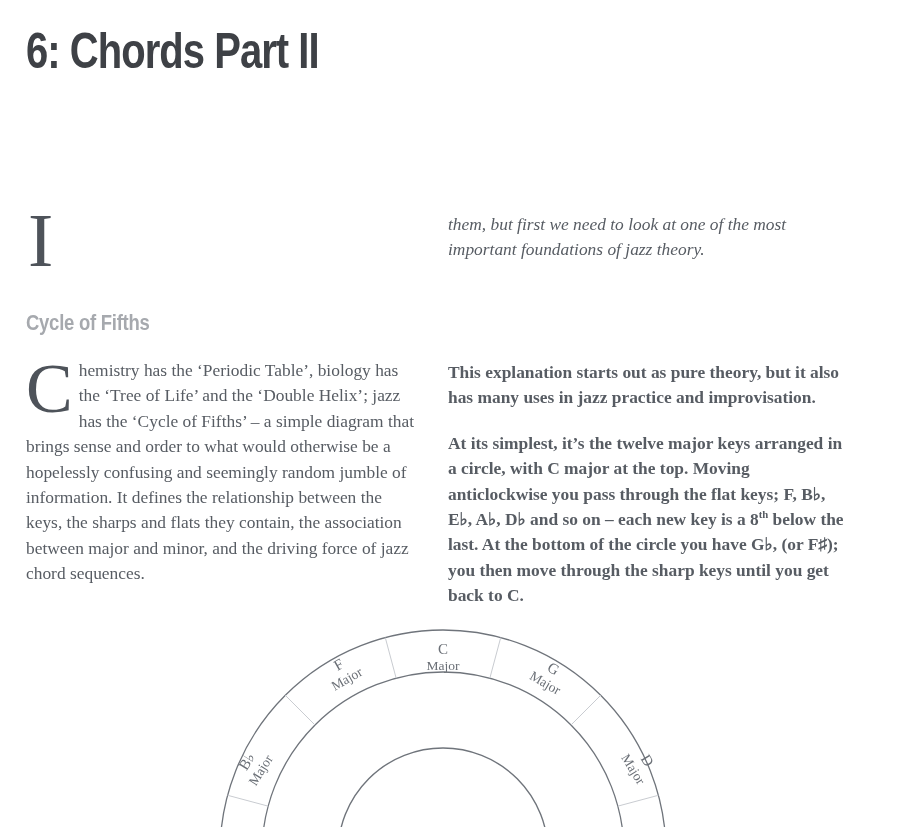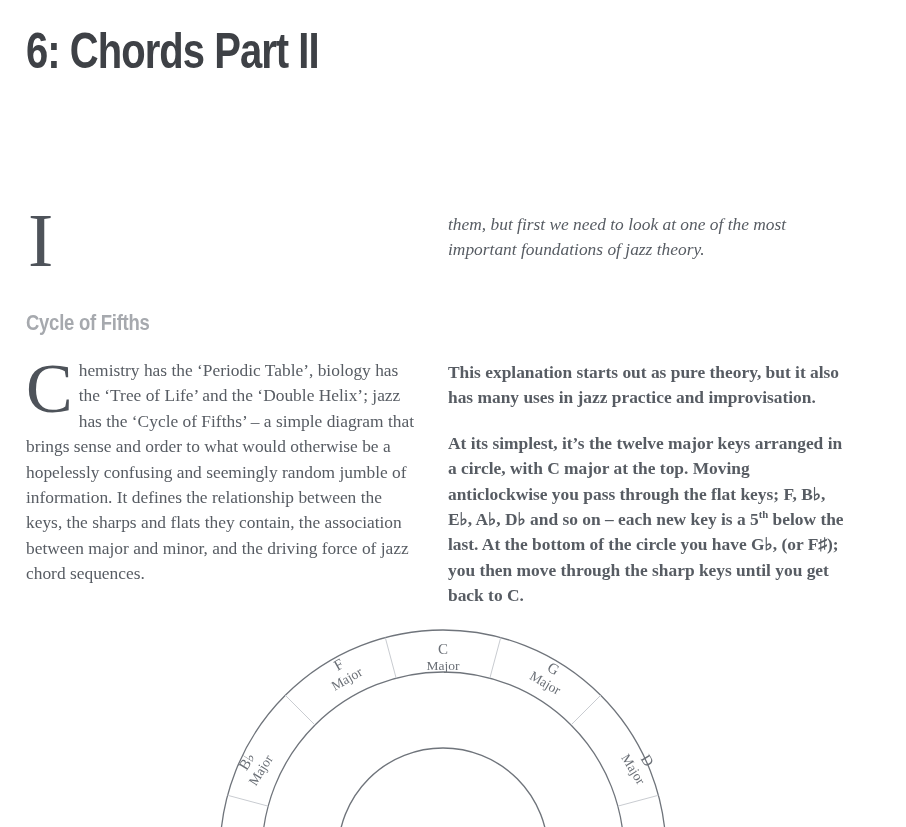--- a/index.html
+++ b/index.html
@@ -129,21 +129,21 @@
   </div>
 
   <div class="section-heading" style="top: 310px;">Cycle of Fifths</div>
 
   <div class="col col-left body-text" style="top: 358px;">
     <p class="dropcap-para"><span class="dropcap">C</span><span>hemistry has the ‘Periodic Table’, biology has the ‘Tree of Life’ and the ‘Double Helix’; jazz has the ‘Cycle of Fifths’ – a simple diagram that brings sense and order to what would otherwise be a hopelessly confusing and seemingly random jumble of information. It defines the relationship between the keys, the sharps and flats they contain, the association between major and minor, and the driving force of jazz chord sequences.</span></p>
   </div>
 
   <div class="col col-right body-text" style="top: 360px; font-weight: bold;">
     <p>This explanation starts out as pure theory, but it also has many uses in jazz practice and improvisation.</p>
-    <p><span>At its simplest, it’s the twelve major keys arranged in a circle, with C major at the top. Moving anticlockwise you pass through the flat keys; F, B♭, E♭, A♭, D♭ and so on – each new key is a 5</span><sup class="ord">th</sup><span> below the last. At the bottom of the circle you have G♭, (or F♯); you then move through the sharp keys until you get back to C.</span></p>
+    <p><span>At its simplest, it’s the twelve major keys arranged in a circle, with C major at the top. Moving anticlockwise you pass through the flat keys; F, B♭, E♭, A♭, D♭ and so on – each new key is a 8</span><sup class="ord">th</sup><span> below the last. At the bottom of the circle you have G♭, (or F♯); you then move through the sharp keys until you get back to C.</span></p>
   </div>
 
   <div class="diagram">
     <svg width="906" height="227" viewBox="0 0 906 227">
       <g id="diagram-group" fill="none">
           <circle cx="443" cy="253" r="223" fill="none" stroke="#6f747b" stroke-width="1.3"></circle>
           <circle cx="443" cy="253" r="181" fill="none" stroke="#6f747b" stroke-width="1.3"></circle>
           <circle cx="443" cy="253" r="105" fill="none" stroke="#6f747b" stroke-width="1.4"></circle>
           <line x1="489.84624716355626" y1="78.16742544167863" x2="500.71664705786213" y2="37.598540737537775" stroke="#c9ccd1" stroke-width="1"></line>
           <line x1="570.9863273947651" y1="125.01367260523492" x2="600.6848122046001" y2="95.31518779539991" stroke="#c9ccd1" stroke-width="1"></line>

